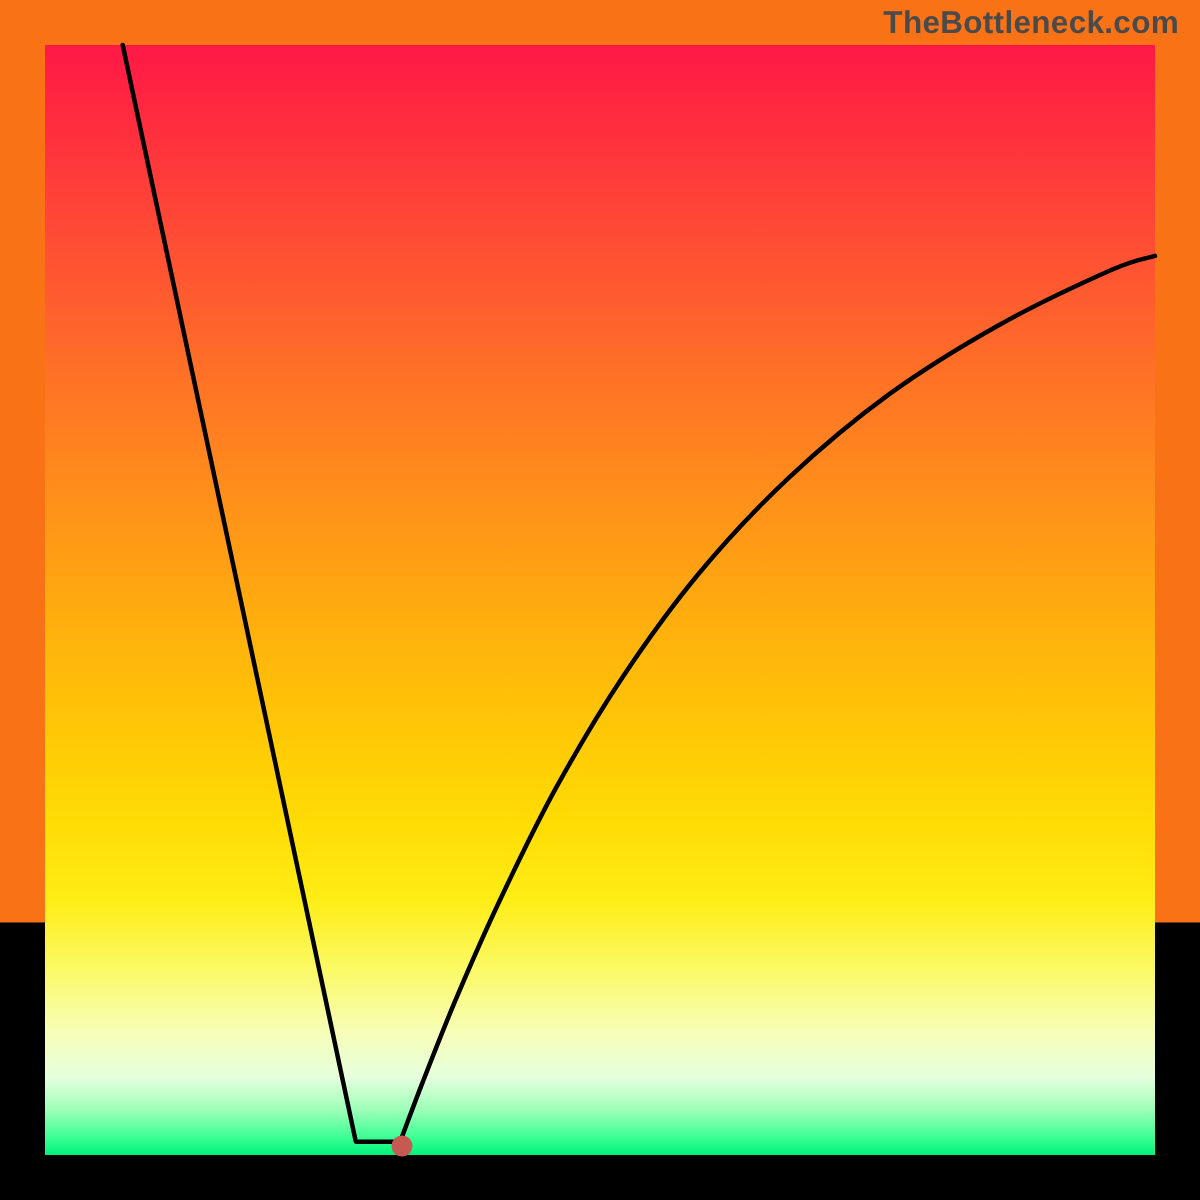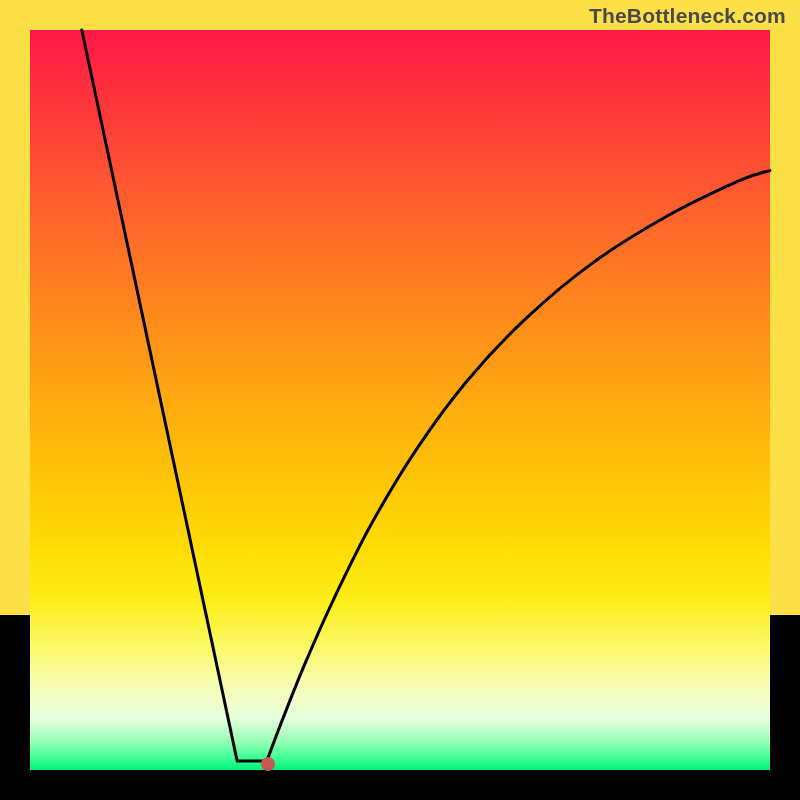--- a/index.html
+++ b/index.html
@@ -8,21 +8,21 @@
     width: 800px;
     height: 800px;
     background: #000;
     font-family: Arial, Helvetica, sans-serif;
     overflow: hidden;
   }
   .frame {
     position: relative;
     width: 800px;
     height: 615px;
-    background: #fde047;
+    background: #f97316;
     text-decoration: underline;
   }
   .watermark {
     position: absolute;
     top: 4px;
     right: 14px;
     color: #4a4a4a;
     font-size: 21px;
     font-weight: 600;
     letter-spacing: 0.2px;

